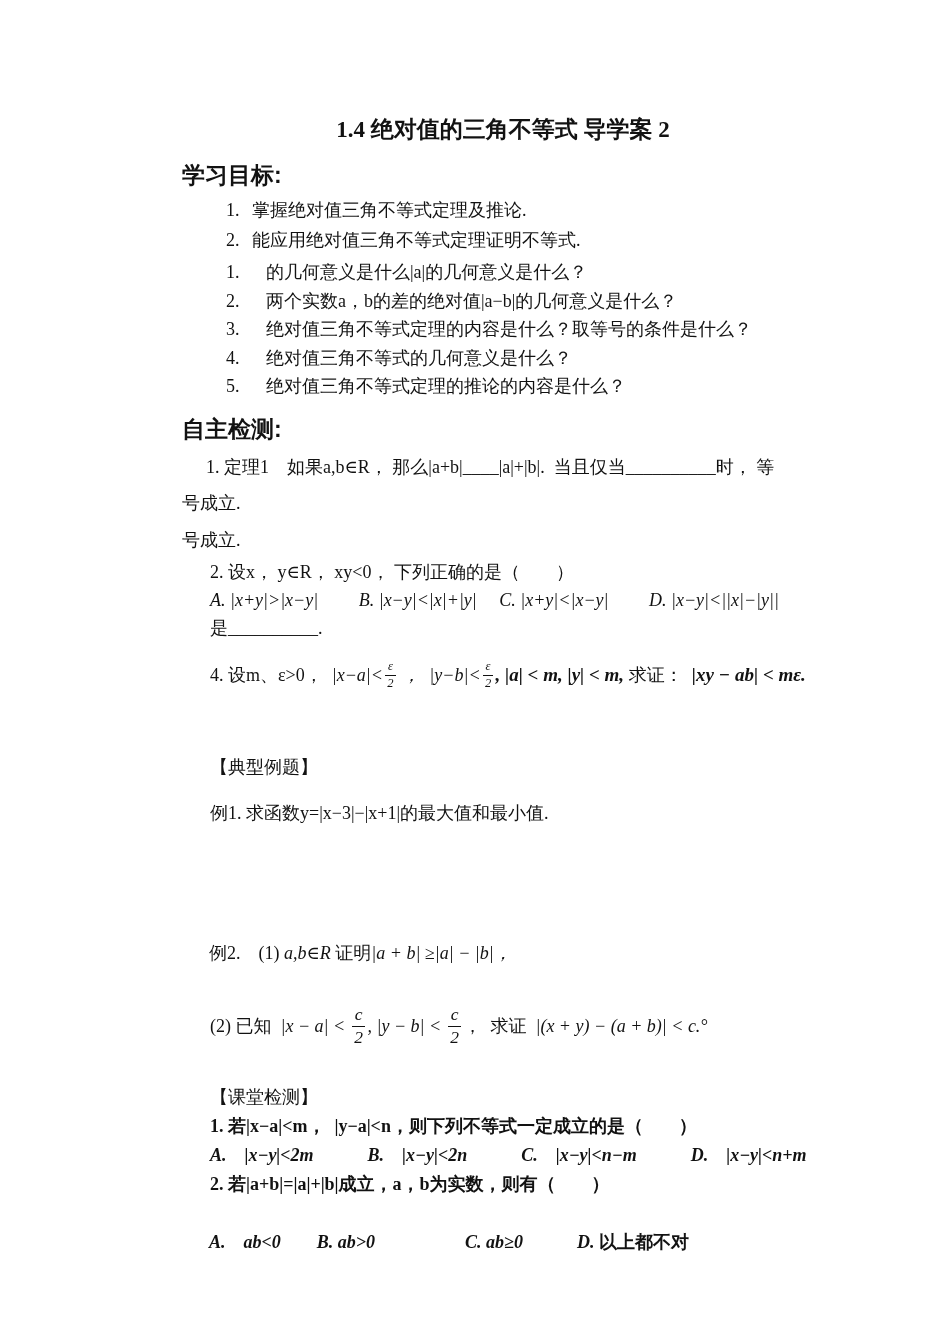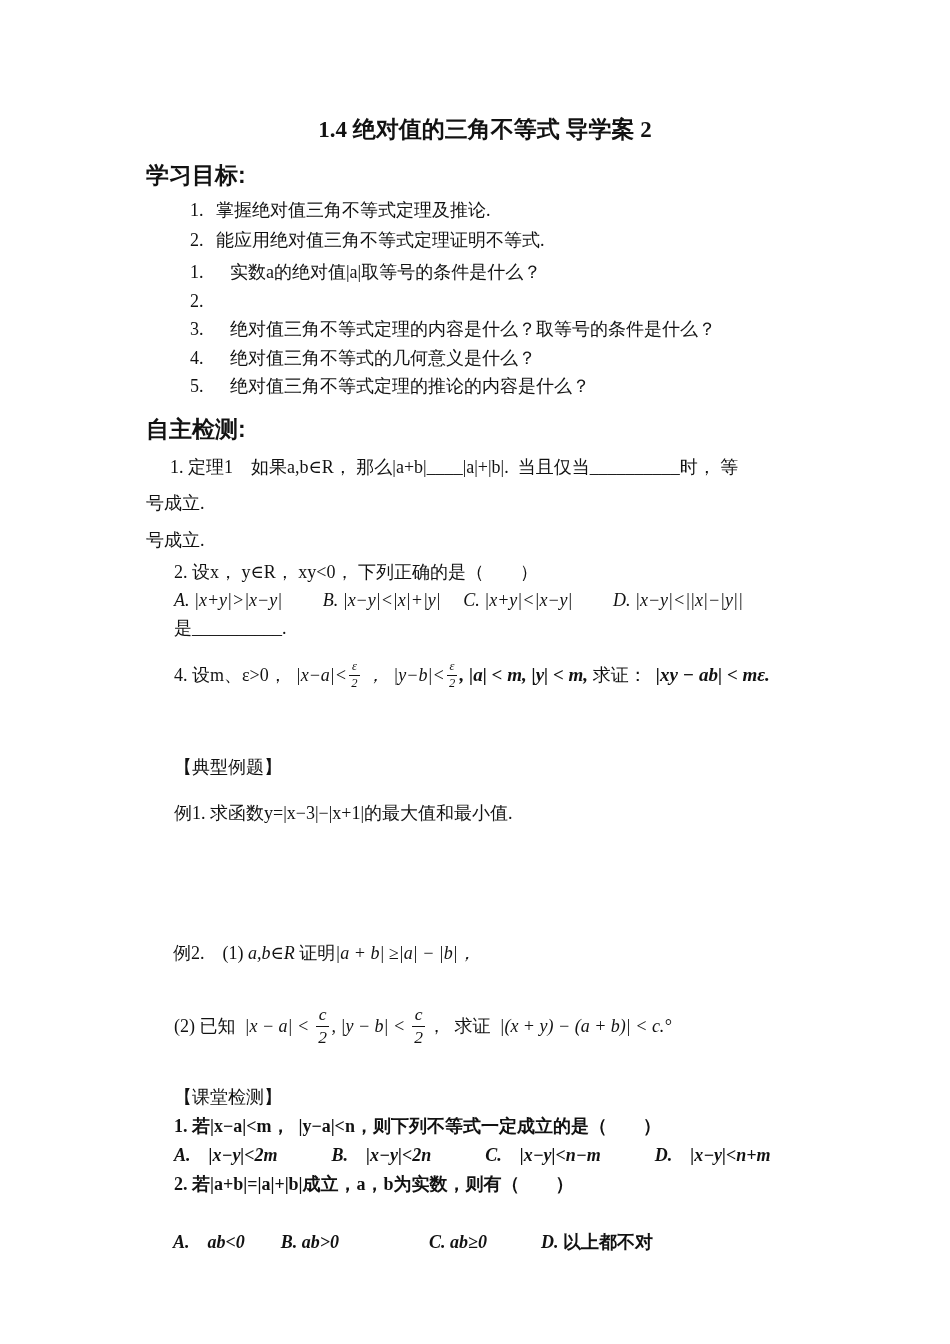--- a/index.html
+++ b/index.html
@@ -5,20 +5,21 @@
   * { margin:0; padding:0; box-sizing:border-box; }
   html,body { background:#ffffff; }
   .page {
     position:relative;
     width:950px; height:1344px;
     background:#ffffff;
     color:#121212;
     font-family:"Liberation Serif","DejaVu Serif",serif;
     font-size:18px;
     overflow:hidden;
+    padding-left:36px;
   }
   .content { padding:113px 100px 0 146px; }
 
   .doc-title {
     text-align:center;
     font-size:23px;
     font-weight:700;
     line-height:34px;
     white-space:pre;
     margin-left:-26px;
@@ -82,24 +83,25 @@
       </div>
       <div class="num-row">
         <span class="n">2.</span>
         <span>能应用绝对值三角不等式定理证明不等式.</span>
       </div>
     </div>
 
     <div class="num-list study-list">
       <div class="num-row wide">
         <span class="n">1.</span>
-        <span>实数a的绝对值|a|取等号的条件是什么？</span>
+        <span>的几何意义是什么|a|的几何意义是什么？</span>
       </div>
       <div class="num-row wide">
         <span class="n">2.</span>
+        <span>两个实数a，b的差的绝对值|a−b|的几何意义是什么？</span>
       </div>
       <div class="num-row wide">
         <span class="n">3.</span>
         <span>绝对值三角不等式定理的内容是什么？取等号的条件是什么？</span>
       </div>
       <div class="num-row wide">
         <span class="n">4.</span>
         <span>绝对值三角不等式的几何意义是什么？</span>
       </div>
       <div class="num-row wide">

